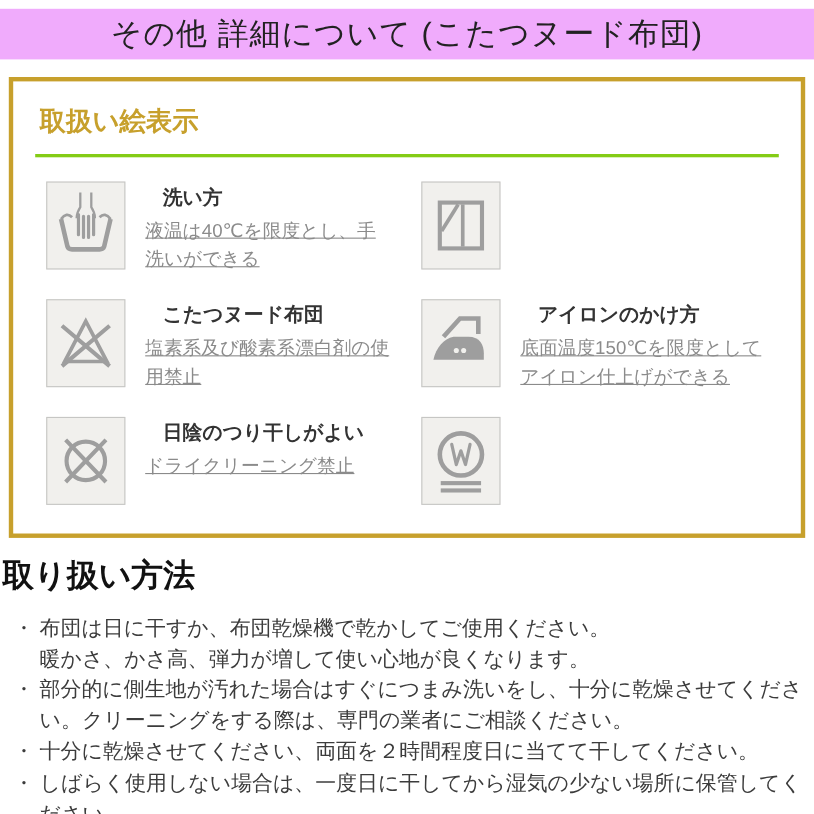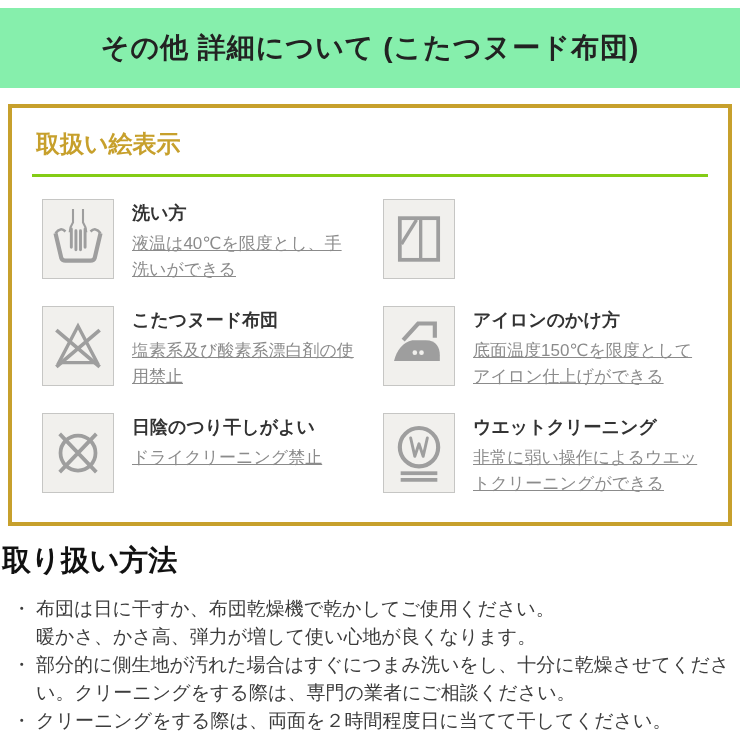--- a/index.html
+++ b/index.html
@@ -2,23 +2,23 @@
 <html lang="ja"><head>
 <meta charset="utf-8">
 <style>
   html,body { margin:0; padding:0; }
   body {
     width:740px; height:740px; background:#ffffff;
     font-family:"Liberation Sans","DejaVu Sans",sans-serif;
     color:#333; overflow:hidden;
   }
   .title-bar {
-    margin-top:8px; height:80px; background:#86efac;
+    margin-top:8px; height:46px; background:#f0abfc;
     display:flex; align-items:center; justify-content:center;
-    font-size:28px; font-weight:bold; color:#222; letter-spacing:1px;
+    font-size:28px; font-weight:normal; color:#222; letter-spacing:1px;
   }
   .care-box {
     margin:16px 8px 0; border:4px solid #c7a02c; background:#fff;
     padding:12px 16px 26px;
   }
   .care-heading {
     color:#c7a02c; font-size:24px; font-weight:bold;
     padding:8px 4px 14px; margin:0 4px 22px;
     border-bottom:3px solid #84cc16;
   }
@@ -27,21 +27,21 @@
     column-gap:26px; row-gap:24px; padding:0 14px;
   }
   .care-item { display:flex; gap:18px; align-items:flex-start; }
   .icon-box {
     width:72px; height:80px; flex:0 0 72px; box-sizing:border-box;
     background:#f1f0ed; border:1px solid #c6c6c4;
     display:flex; align-items:center; justify-content:center;
   }
   .icon-box svg { display:block; }
   .care-text { flex:1 1 auto; }
-  .care-title { font-size:18px; font-weight:bold; color:#333; margin:2px 0 6px; }
+  .care-title { font-size:18px; font-weight:bold; color:#333; margin:2px 16px 6px; }
   .care-desc { font-size:17px; color:#8b8b8b; line-height:1.5;text-decoration:underline; }
   .handling-heading { margin:15px 0 0 2px; font-size:29px; font-weight:bold; color:#111; }
   .handling-list {
     margin:14px 0 0; padding:0 8px 0 12px; list-style:none;
     font-size:19px; color:#3c3c3c; line-height:1.48;
   }
   .handling-list li { display:flex; }
   .bullet { flex:0 0 24px; color:#3c3c3c; }
   .li-text { white-space:pre-line; flex:1 1 auto; }
   .g { stroke:#9e9e9e; fill:none; }
@@ -127,42 +127,38 @@
 
     <div class="care-item">
       <div class="icon-box">
         <svg width="60" height="68" viewBox="0 0 72 80">
           <circle class="g" stroke-width="5" cx="36" cy="33" r="23"></circle>
           <path class="g" stroke-width="3.5" stroke-linecap="round" stroke-linejoin="round" d="M26,22 L31,44 L36,29 L41,44 L46,22"></path>
           <rect x="14" y="62" width="44" height="4.5" fill="#9e9e9e"></rect>
           <rect x="14" y="70" width="44" height="4.5" fill="#9e9e9e"></rect>
         </svg>
       </div>
-      <div class="care-text">
-        <div class="care-title">ウエットクリーニング</div>
-        <div class="care-desc">非常に弱い操作によるウエットクリーニングができる</div>
-      </div>
     </div>
 
   </div>
 </div>
 
 <div class="handling-heading">取り扱い方法</div>
 
 <ul class="handling-list">
   <li>
     <span class="bullet">・</span>
     <span class="li-text">布団は日に干すか、布団乾燥機で乾かしてご使用ください。
 暖かさ、かさ高、弾力が増して使い心地が良くなります。</span>
   </li>
   <li>
     <span class="bullet">・</span>
     <span class="li-text">部分的に側生地が汚れた場合はすぐにつまみ洗いをし、十分に乾燥させてください。クリーニングをする際は、専門の業者にご相談ください。</span>
   </li>
   <li>
     <span class="bullet">・</span>
-    <span class="li-text">クリーニングをする際は、両面を２時間程度日に当てて干してください。</span>
+    <span class="li-text">十分に乾燥させてください、両面を２時間程度日に当てて干してください。</span>
   </li>
   <li>
     <span class="bullet">・</span>
     <span class="li-text">しばらく使用しない場合は、一度日に干してから湿気の少ない場所に保管してください。</span>
   </li>
 </ul>
 
 </body></html>

